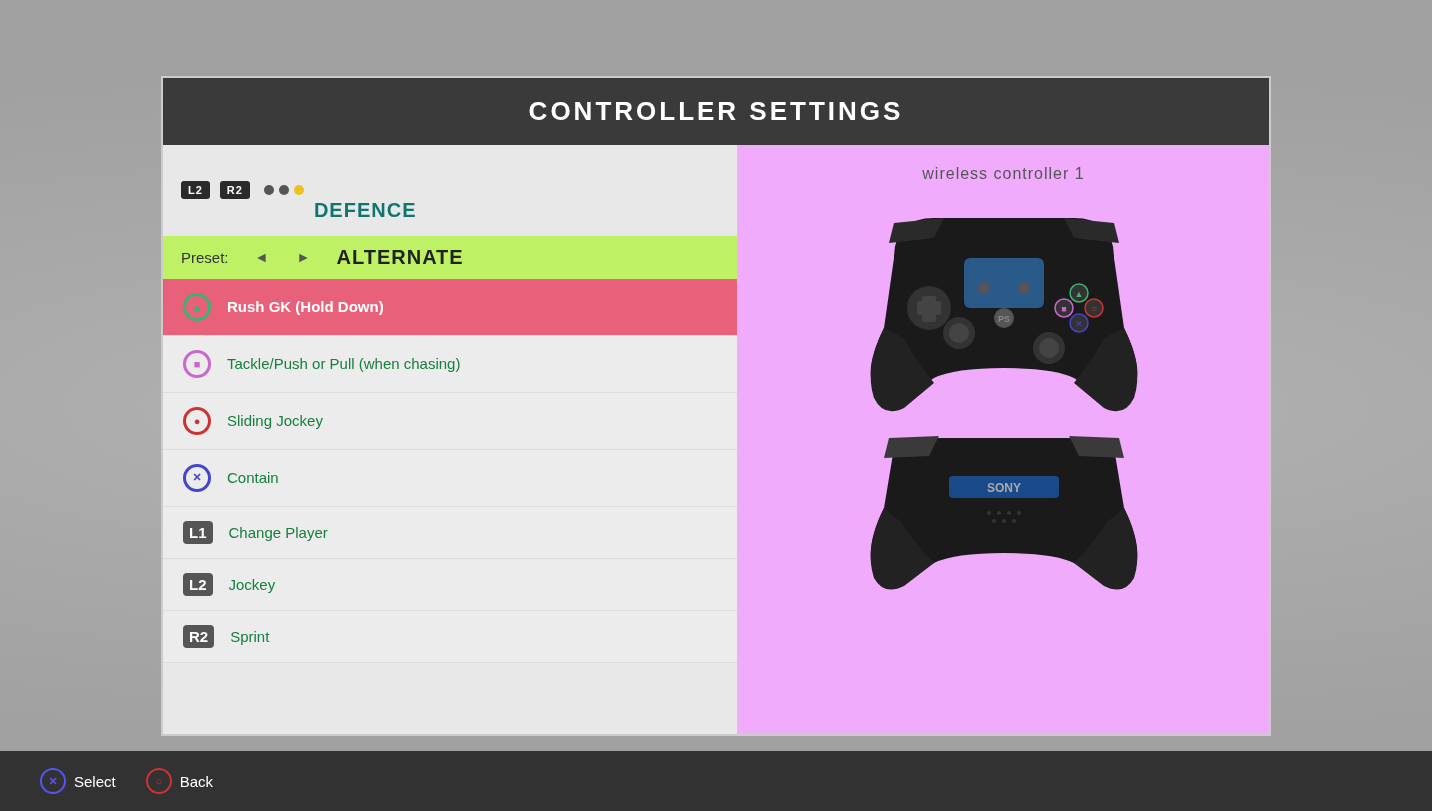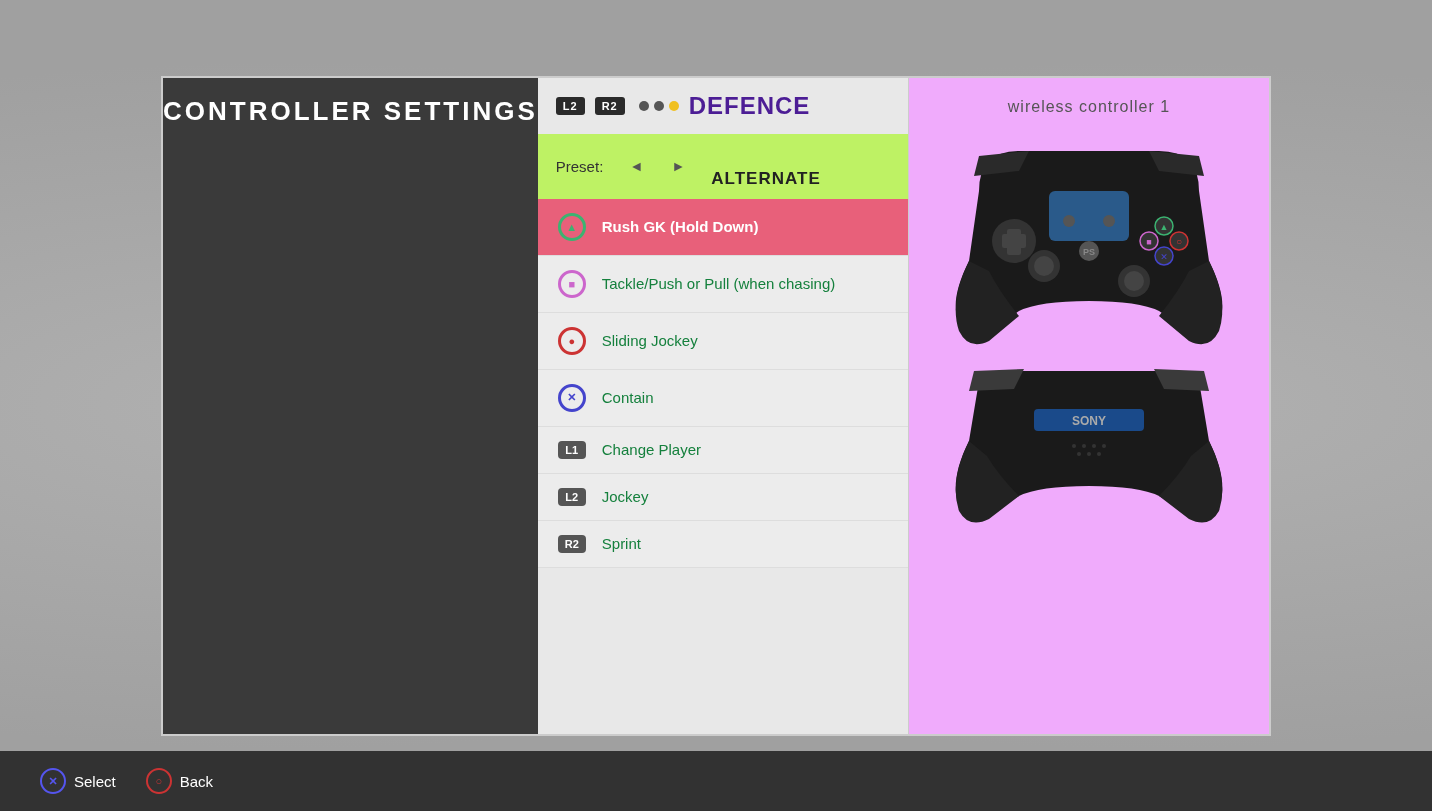--- a/index.html
+++ b/index.html
@@ -18,21 +18,21 @@
       justify-content: center;
       overflow: hidden;
     }
 
     .main-panel {
       width: 1110px;
       height: 660px;
       background: #f0f0f0;
       border: 2px solid #ccc;
       display: flex;
-      flex-direction: row;
+      flex-direction: column;
     }
 
     .title-bar {
       background: #3a3a3a;
       color: #ffffff;
       text-align: center;
       padding: 18px 0;
       font-size: 26px;
       font-weight: bold;
       letter-spacing: 3px;
@@ -82,24 +82,25 @@
       height: 10px;
       border-radius: 50%;
       background: #555;
     }
 
     .dot.active {
       background: #f0c020;
     }
 
     .tab-label {
-      font-size: 24px;
+      font-size: 20px;
       font-weight: bold;
       letter-spacing: 1px;
-      color: #4c1d95;
+      color: #0f766e;
+      margin-top: 40px;
     }
 
     .preset-bar {
       display: flex;
       align-items: center;
       background: #bef264;
       padding: 10px 18px;
       gap: 24px;
       font-size: 15px;
       color: #333;
@@ -115,24 +116,23 @@
       display: flex;
       align-items: center;
       justify-content: center;
       font-size: 14px;
       color: #555;
       cursor: pointer;
     }
 
     .preset-value {
       font-weight: bold;
-      font-size: 17px;
+      font-size: 20px;
       color: #222;
       letter-spacing: 1px;
-      margin-top: 25px;
     }
 
     .bindings-list {
       flex: 1;
       overflow-y: auto;
     }
 
     .binding-item {
       display: flex;
       align-items: center;
@@ -191,21 +191,21 @@
     .ps-cross {
       border-color: #4444cc;
       color: #4444cc;
     }
 
     
     .trigger-badge {
       background: #555;
       color: white;
       border-radius: 4px;
-      font-size: 11px;
+      font-size: 15px;
       font-weight: bold;
       padding: 3px 6px;
       min-width: 28px;
       text-align: center;
     }
 
     
     .bindings-list::-webkit-scrollbar {
       width: 8px;
     }

